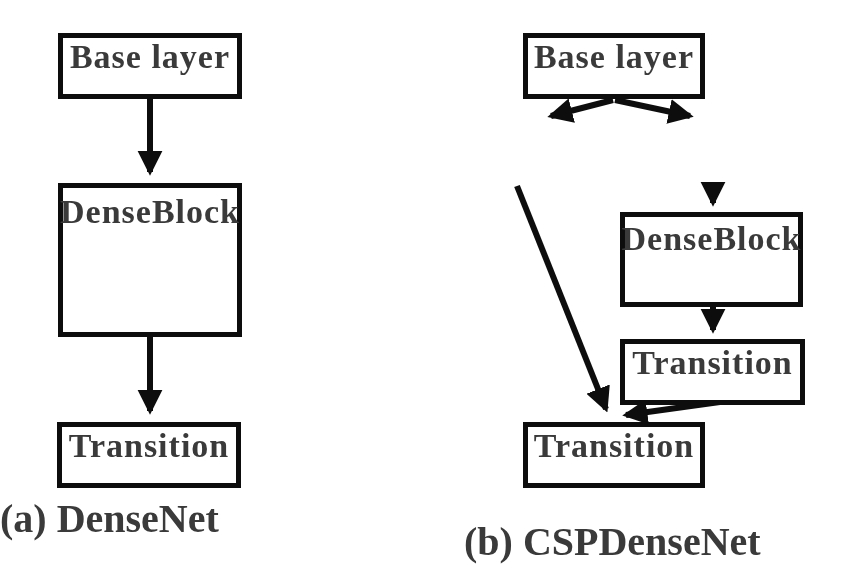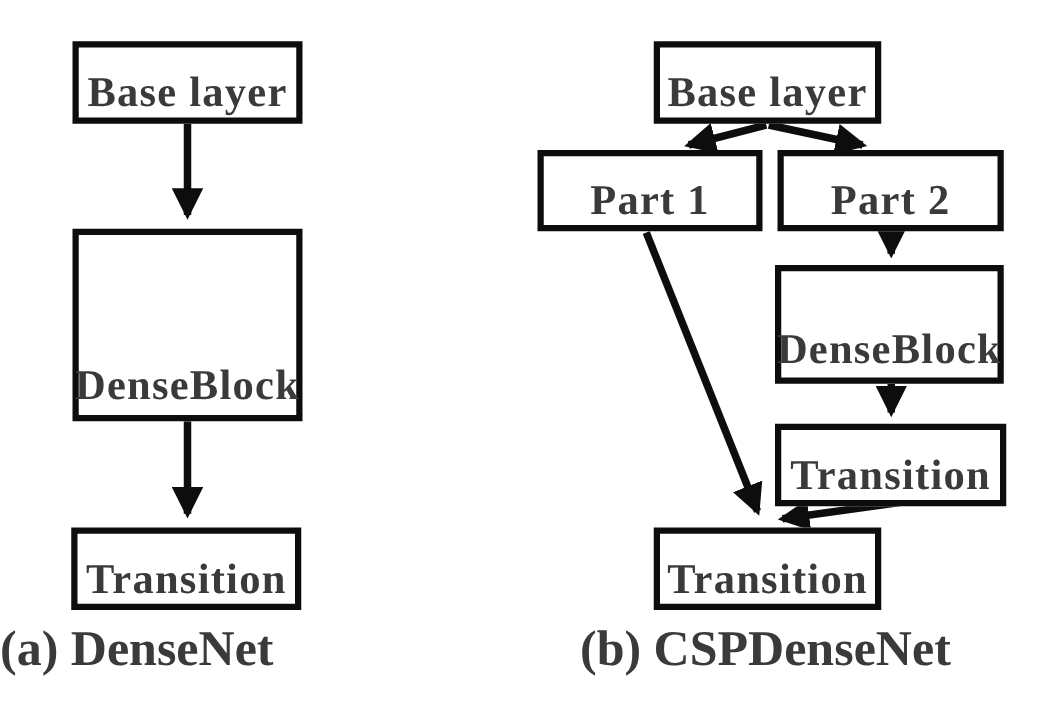--- a/index.html
+++ b/index.html
@@ -28,21 +28,21 @@
   .arrows .ah-fill {
     fill: var(--arrow, #0d0d0d);
   }
   .node {
     position: absolute;
     z-index: 2;
     box-sizing: border-box;
     border: 5px solid var(--border, #0d0d0d);
     background: #ffffff;
     display: flex;
-    align-items: flex-end;
+    align-items: flex-start;
     justify-content: center;
     font-weight: bold;
     font-size: 34px;
     letter-spacing: 1px;
     color: var(--text, #3a3a3a);
     white-space: nowrap;
   }
   .node.two-line {
     flex-direction: row;
     line-height: 47px;
@@ -104,37 +104,31 @@
   <div class="node" style="left:57px; top:422px; width:184px; height:66px;">
     <span>Transition</span>
   </div>
 
   <div class="caption" style="left:0px; top:499px;">(a) DenseNet</div>
 
   <div class="node" style="left:523px; top:33px; width:182px; height:66px;">
     <span>Base layer</span>
   </div>
 
-  <div class="node" style="left:430px; top:120px; width:180px; height:65px;">
-    <span>Part 1</span>
-  </div>
 
-  <div class="node" style="left:622px; top:120px; width:181px; height:65px;">
-    <span>Part 2</span>
-  </div>
 
   <div class="node two-line" style="left:620px; top:212px; width:183px; height:95px; line-height:44px;">
     <span>Dense</span>
     <span>Block</span>
   </div>
 
   <div class="node" style="left:620px; top:339px; width:185px; height:66px;">
     <span>Transition</span>
   </div>
 
   <div class="node" style="left:523px; top:422px; width:182px; height:66px;">
     <span>Transition</span>
   </div>
 
-  <div class="caption" style="left:464px; top:499px;">(b) CSPDenseNet</div>
+  <div class="caption" style="left:464px; top:522px;">(b) CSPDenseNet</div>
 
 
 </div>
 
 </body></html>

